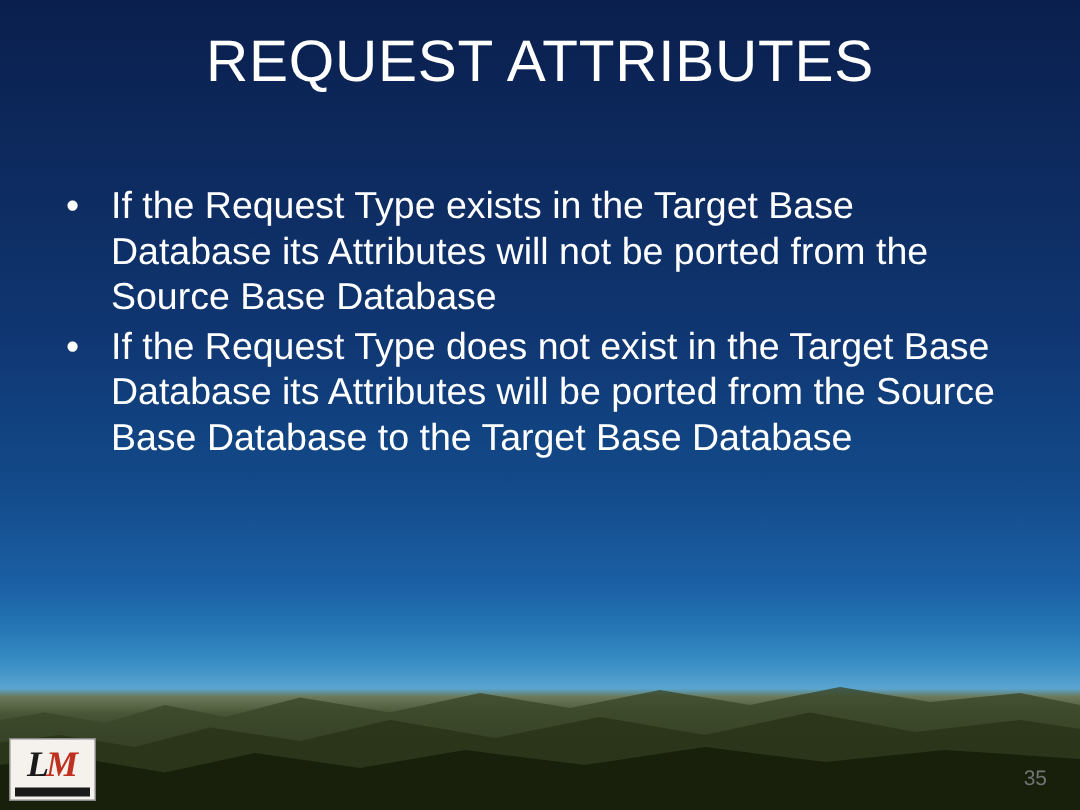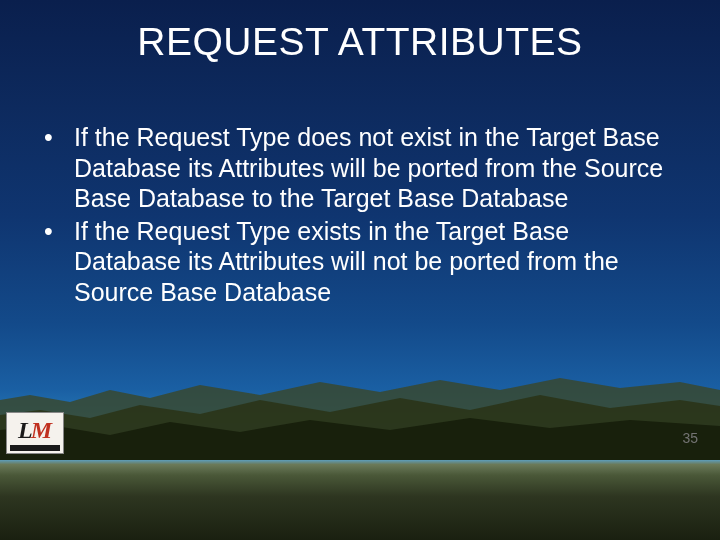--- a/index.html
+++ b/index.html
@@ -19,21 +19,21 @@
       #4a5838 88%,
       #2d3520 92%,
       #1a2010 100%);
     position: relative;
     color: #ffffff;
   }
 
   .slide {
     position: relative;
     width: 720px;
-    height: 460px;
+    height: 540px;
     text-decoration: underline;
   }
 
   .title {
     position: absolute;
     top: 20px;
     left: 0;
     width: 720px;
     text-align: center;
     font-size: 39px;
@@ -135,22 +135,22 @@
 </style>
 </head>
 <body>
 
 <div class="slide">
 
   <h1 class="title">REQUEST ATTRIBUTES</h1>
 
   <div class="content">
     <ul class="bullets">
+      <li>If the Request Type exists in the Target Base Database its Attributes will not be ported from the Source Base Database</li>
       <li>If the Request Type does not exist in the Target Base Database its Attributes will be ported from the Source Base Database to the Target Base Database</li>
-      <li>If the Request Type exists in the Target Base Database its Attributes will not be ported from the Source Base Database</li>
     </ul>
   </div>
 
   <svg class="landscape" viewBox="0 0 720 120" preserveAspectRatio="none">
 
     <path d="M0,60 L30,55 L70,62 L110,50 L150,58 L200,45 L260,55 L320,42 L380,52 L440,40 L500,50 L560,38 L620,48 L680,42 L720,50 L720,120 L0,120 Z" fill="#3a4628" opacity="0.8"></path>
 
     <path d="M0,75 L40,70 L90,78 L140,65 L200,74 L260,60 L330,72 L400,58 L470,70 L540,55 L610,68 L680,60 L720,66 L720,120 L0,120 Z" fill="#2a3418" opacity="0.9"></path>
 
     <path d="M0,90 L50,85 L110,95 L170,82 L240,92 L310,80 L390,90 L470,78 L550,88 L630,80 L720,86 L720,120 L0,120 Z" fill="#18200c"></path>

